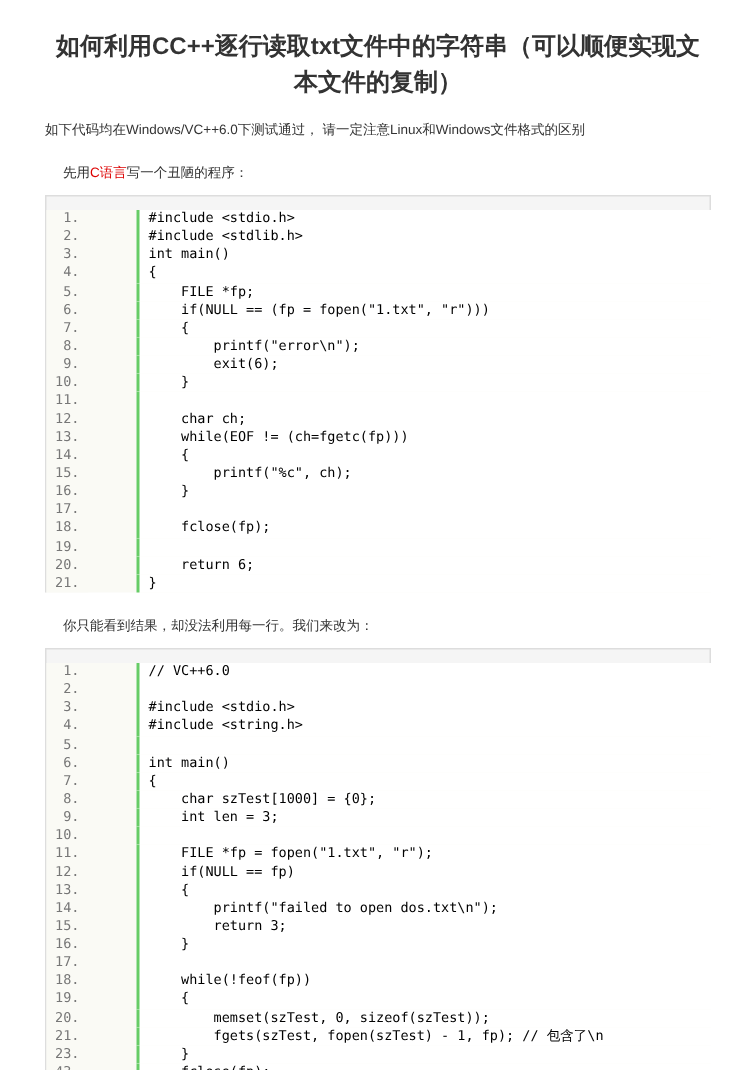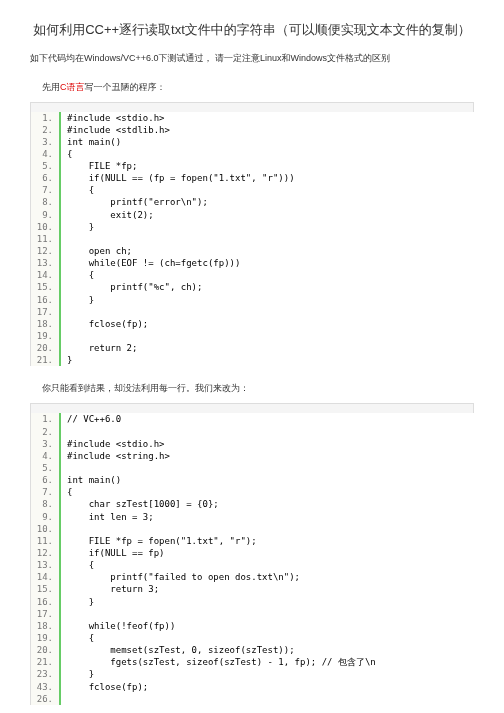--- a/index.html
+++ b/index.html
@@ -1,26 +1,26 @@
 <!DOCTYPE html>
 <html><head>
 <meta charset="utf-8">
 <style>
 * { margin: 0; padding: 0; box-sizing: border-box; }
 body { font-family: Arial, "Microsoft YaHei", sans-serif; font-size: 9px; color: #333; background: #fff; width: 504px; padding: 20px 30px; }
-h1 { font-size: 13px; font-weight: normal; text-align: center; margin-bottom: 12px; line-height: 1.5; }
+h1 { font-size: 16px; font-weight: bold; text-align: center; margin-bottom: 12px; line-height: 1.5; }
 .subtitle { font-size: 9px; margin-bottom: 14px; }
 .para { font-size: 9px; margin: 16px 0 8px 12px; }
 .red { color: #d00; }
 .code-block { margin: 0 0 4px 0; }
 .code-header { background: #f5f5f5; height: 10px; border: 1px solid #ddd; border-bottom: none; }
 .code-body { background: #fafaf5; border-left: 1px solid #ddd; font-family: Consolas, monospace; font-size: 9px; line-height: 1.35; }
 .code-row { display: flex; }
 .line-num { width: 28px; text-align: right; padding-right: 6px; color: #777; background: #fafaf5; user-select: none; flex-shrink: 0; }
-.line-code { flex: 1; border-left: 2px solid #6c6; padding-left: 6px; white-space: pre; background: #fff; color: #000; }
+.line-code { flex: 1; border-left: 2px solid #6c6; padding-left: 6px; white-space: pre; background: #fff; color: #000; margin-left: 32px; }
 </style>
 </head>
 <body>
 
 <h1>如何利用CC++逐行读取txt文件中的字符串（可以顺便实现文本文件的复制）</h1>
 
 <div class="subtitle">如下代码均在Windows/VC++6.0下测试通过，  请一定注意Linux和Windows文件格式的区别</div>
 
 <div class="para">
   <span>先用</span><span class="red">C语言</span><span>写一个丑陋的程序：</span>
@@ -56,33 +56,33 @@
       <div class="code-row">
         <div class="line-num">7.</div>
         <div class="line-code">    {</div>
       </div>
       <div class="code-row">
         <div class="line-num">8.</div>
         <div class="line-code">        printf("error\n");</div>
       </div>
       <div class="code-row">
         <div class="line-num">9.</div>
-        <div class="line-code">        exit(2);</div>
+        <div class="line-code">        exit(6);</div>
       </div>
       <div class="code-row">
         <div class="line-num">10.</div>
         <div class="line-code">    }</div>
       </div>
       <div class="code-row">
         <div class="line-num">11.</div>
         <div class="line-code"></div>
       </div>
       <div class="code-row">
         <div class="line-num">12.</div>
-        <div class="line-code">    open ch;</div>
+        <div class="line-code">    char ch;</div>
       </div>
       <div class="code-row">
         <div class="line-num">13.</div>
         <div class="line-code">    while(EOF != (ch=fgetc(fp)))</div>
       </div>
       <div class="code-row">
         <div class="line-num">14.</div>
         <div class="line-code">    {</div>
       </div>
       <div class="code-row">
@@ -100,21 +100,21 @@
       <div class="code-row">
         <div class="line-num">18.</div>
         <div class="line-code">    fclose(fp);</div>
       </div>
       <div class="code-row">
         <div class="line-num">19.</div>
         <div class="line-code"></div>
       </div>
       <div class="code-row">
         <div class="line-num">20.</div>
-        <div class="line-code">    return 2;</div>
+        <div class="line-code">    return 6;</div>
       </div>
       <div class="code-row">
         <div class="line-num">21.</div>
         <div class="line-code">}</div>
       </div>
     </div>
 </div>
 
 <div class="para">你只能看到结果，却没法利用每一行。我们来改为：</div>
 
@@ -196,21 +196,21 @@
       <div class="code-row">
         <div class="line-num">19.</div>
         <div class="line-code">    {</div>
       </div>
       <div class="code-row">
         <div class="line-num">20.</div>
         <div class="line-code">        memset(szTest, 0, sizeof(szTest));</div>
       </div>
       <div class="code-row">
         <div class="line-num">21.</div>
-        <div class="line-code">        fgets(szTest, sizeof(szTest) - 1, fp); // 包含了\n</div>
+        <div class="line-code">        fgets(szTest, fopen(szTest) - 1, fp); // 包含了\n</div>
       </div>
       <div class="code-row">
         <div class="line-num">23.</div>
         <div class="line-code">    }</div>
       </div>
       <div class="code-row">
         <div class="line-num">43.</div>
         <div class="line-code">    fclose(fp);</div>
       </div>
       <div class="code-row">

